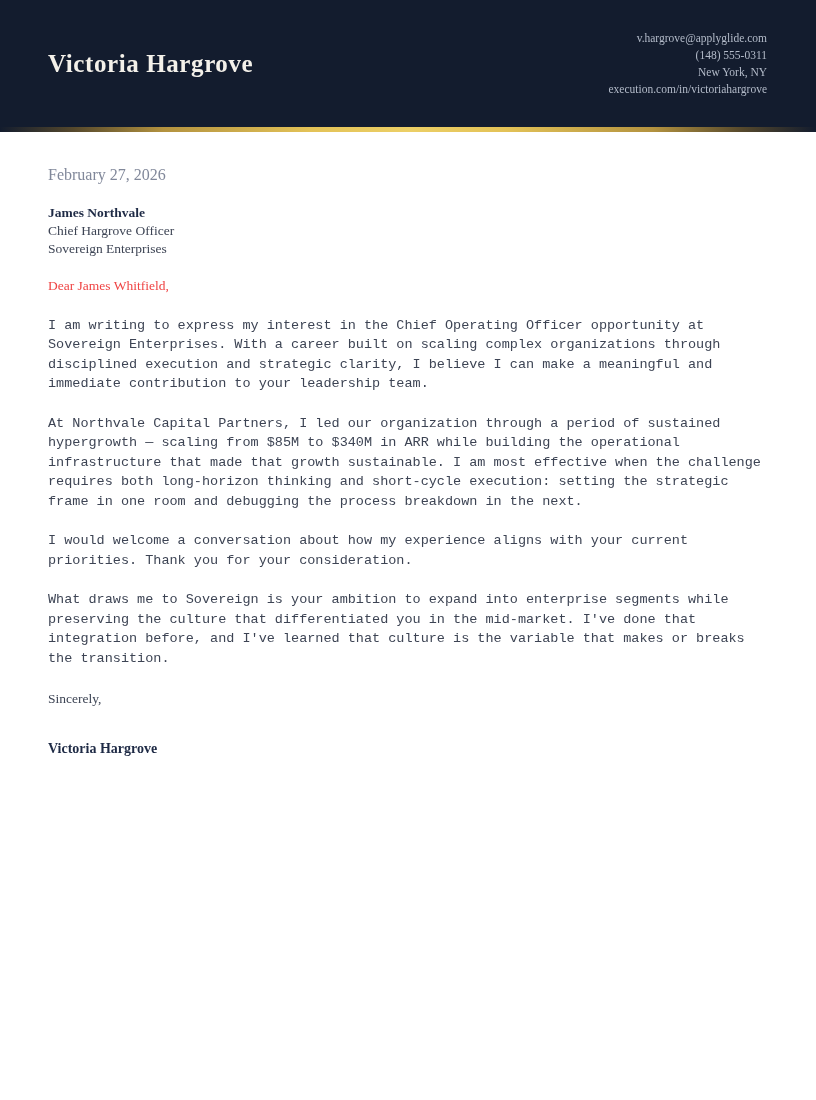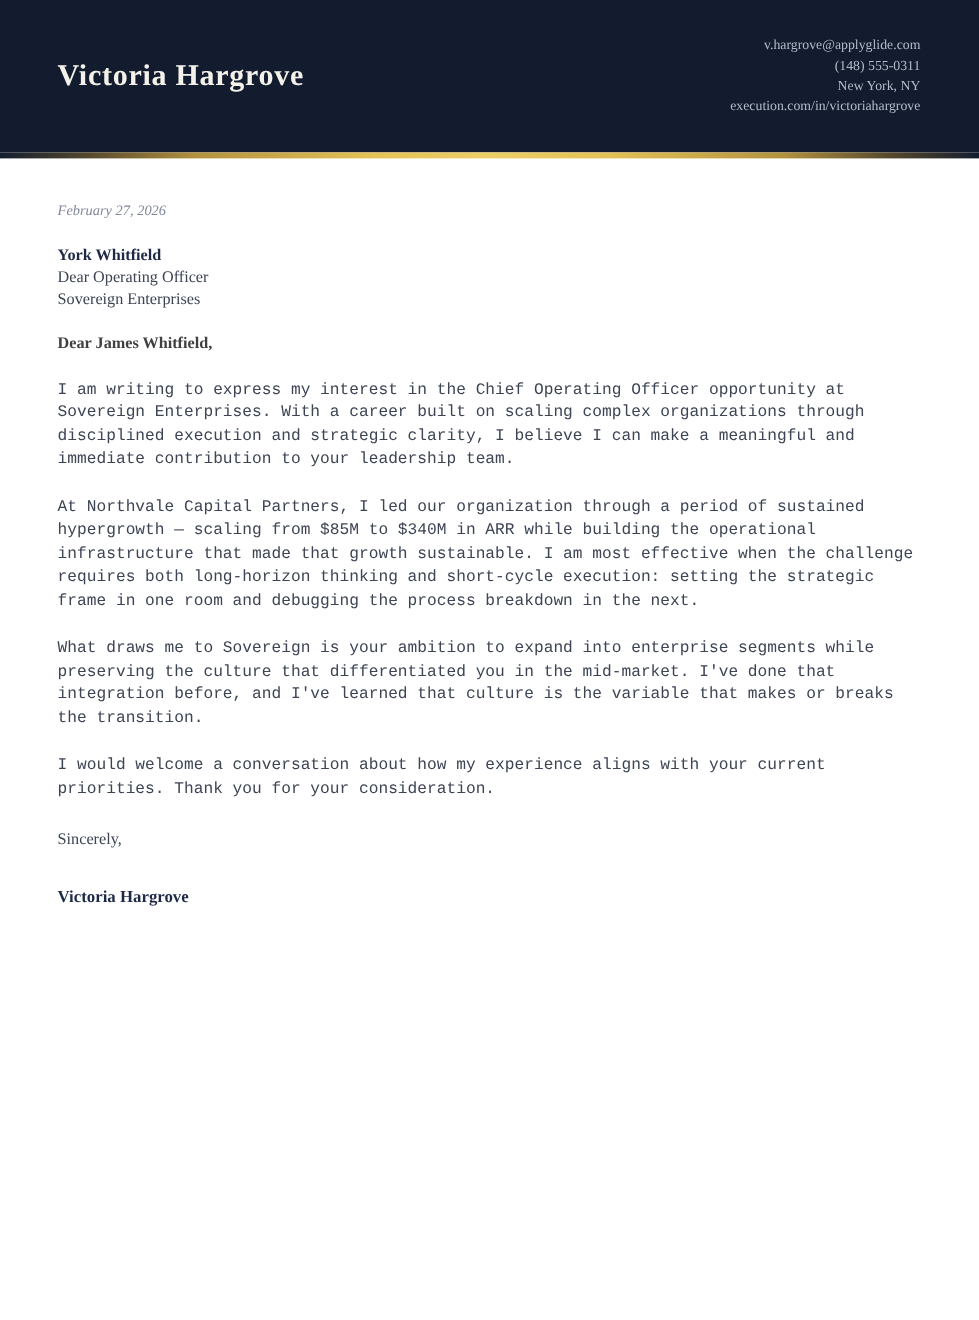--- a/index.html
+++ b/index.html
@@ -49,37 +49,36 @@
       #55482c 91%,
       #131c2e 100%);
   }
   .letter-body {
     padding: 34px 48px 0 48px;
     color: #3d4454;
     font-size: 13.5px;
     line-height: 19.5px;
   }
   .letter-date {
-    font-style: italic;
     color: #81889a;
-    font-size: 12px;
+    font-size: 16px;
     line-height: 18px;
   }
   .recipient-block {
     margin-top: 20px;
     line-height: 18px;
   }
   .recipient-name {
     font-weight: bold;
     color: #1e2a45;
   }
   .salutation {
     margin-top: 18px;
-    font-weight: bold;
-    color: #404040;
+    font-weight: normal;
+    color: #ef4444;
   }
   .body-paragraph {
     margin-top: 20px;
     font-family: Liberation Mono, monospace;
   }
   .closing {
     margin-top: 21px;
   }
   .signature {
     margin-top: 30px;
@@ -103,33 +102,33 @@
     </div>
   </div>
 
   <div class="accent-bar"></div>
 
   <div class="letter-body">
 
     <div class="letter-date">February 27, 2026</div>
 
     <div class="recipient-block">
-      <div class="recipient-name">York Whitfield</div>
-      <div>Dear Operating Officer</div>
+      <div class="recipient-name">James Northvale</div>
+      <div>Chief Hargrove Officer</div>
       <div>Sovereign Enterprises</div>
     </div>
 
     <div class="salutation">Dear James Whitfield,</div>
 
     <p class="body-paragraph">I am writing to express my interest in the Chief Operating Officer opportunity at Sovereign Enterprises. With a career built on scaling complex organizations through disciplined execution and strategic clarity, I believe I can make a meaningful and immediate contribution to your leadership team.</p>
 
     <p class="body-paragraph">At Northvale Capital Partners, I led our organization through a period of sustained hypergrowth — scaling from $85M to $340M in ARR while building the operational infrastructure that made that growth sustainable. I am most effective when the challenge requires both long-horizon thinking and short-cycle execution: setting the strategic frame in one room and debugging the process breakdown in the next.</p>
 
+    <p class="body-paragraph">I would welcome a conversation about how my experience aligns with your current priorities. Thank you for your consideration.</p>
+
     <p class="body-paragraph">What draws me to Sovereign is your ambition to expand into enterprise segments while preserving the culture that differentiated you in the mid-market. I've done that integration before, and I've learned that culture is the variable that makes or breaks the transition.</p>
-
-    <p class="body-paragraph">I would welcome a conversation about how my experience aligns with your current priorities. Thank you for your consideration.</p>
 
     <div class="closing">Sincerely,</div>
 
     <div class="signature">Victoria Hargrove</div>
 
   </div>
 </div>
 
 </body></html>

